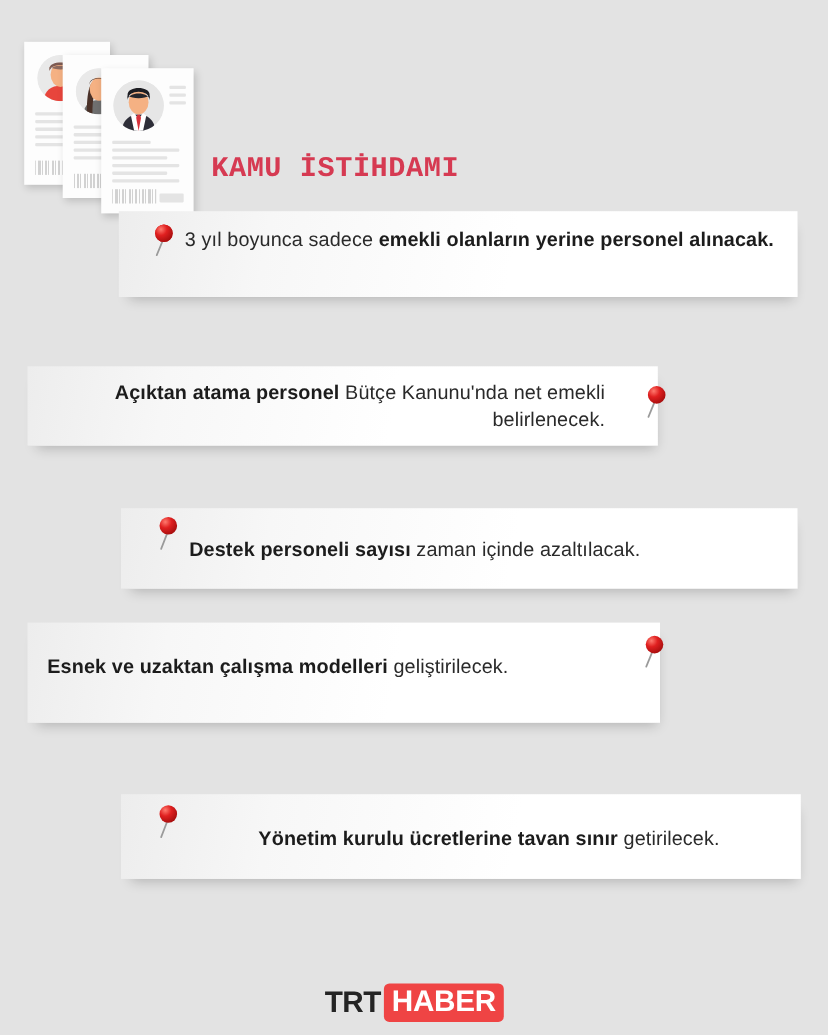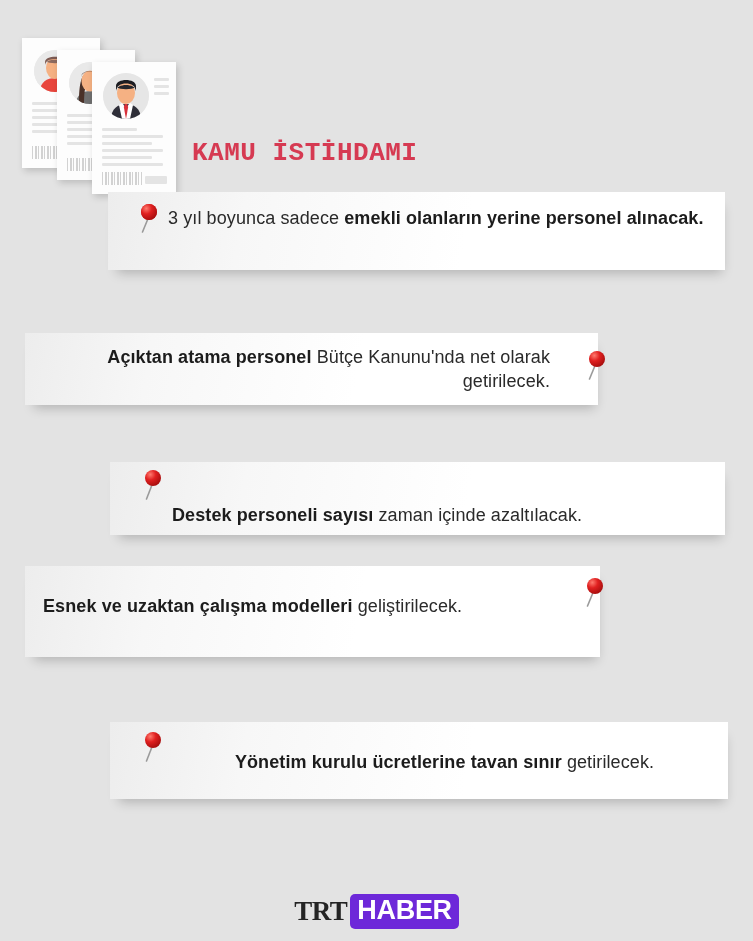--- a/index.html
+++ b/index.html
@@ -121,21 +121,21 @@
   
   #banner-1 { left: 108px; top: 192px; width: 617px; height: 78px; }
   #banner-1 .txt { position: absolute; left: 60px; top: 14px; width: 540px; }
   #banner-1 .pin { left: 28px;  top: 10px; }
 
   #banner-2 { left: 25px; top: 333px; width: 573px; height: 72px; }
   #banner-2 .txt { position: absolute; right: 48px; top: 12px; text-align: right; width: 470px; }
   #banner-2 .pin { right: -12px; top: 16px; }
 
   #banner-3 { left: 110px; top: 462px; width: 615px; height: 73px; }
-  #banner-3 .txt { position: absolute; left: 62px; top: 25px; width: 540px; margin-top: 16px; }
+  #banner-3 .txt { position: absolute; left: 62px; top: 25px; width: 540px; }
   #banner-3 .pin { left: 30px; top: 6px; }
 
   #banner-4 { left: 25px; top: 566px; width: 575px; height: 91px; }
   #banner-4 .txt { position: absolute; left: 18px; top: 28px; width: 520px; }
   #banner-4 .pin { right: -8px; top: 10px; }
 
   #banner-5 { left: 110px; top: 722px; width: 618px; height: 77px; }
   #banner-5 .txt { position: absolute; left: 62px; top: 28px; width: 545px; text-align: center; }
   #banner-5 .pin { left: 30px; top: 8px; }
 
@@ -146,28 +146,28 @@
     top: 894px;
     display: flex;
     justify-content: center;
     align-items: center;
   }
   #logo-trt {
     font-size: 27px;
     font-weight: bold;
     letter-spacing: -0.5px;
     color: #242424;
-    font-family: Liberation Serif, serif;
+    font-family: Liberation Sans, sans-serif;
   }
   #logo-haber {
     font-size: 27px;
     font-weight: bold;
     letter-spacing: -0.3px;
     color: #ffffff;
-    background: #6d28d9;
+    background: #ef4444;
     border-radius: 5px;
     padding: 1px 7px 3px 7px;
     margin-left: 3px;
     font-family: "Liberation Sans", sans-serif;
   }
 </style>
 </head>
 <body>
 
 <div id="cv-stack">
@@ -273,21 +273,21 @@
       <defs>
         <radialGradient id="pg2" cx="0.33" cy="0.28" r="0.82">
           <stop offset="0%" stop-color="#ff7a6e"></stop>
           <stop offset="42%" stop-color="#e02020"></stop>
           <stop offset="100%" stop-color="#9e0b0b"></stop>
         </radialGradient>
       </defs>
     </svg>
   </span>
   <div class="txt">
-    <b>Açıktan atama personel </b><span class="norm">Bütçe Kanunu'nda net olarak getirilecek.</span>
+    <b>Açıktan atama personel </b><span class="norm">Bütçe Kanunu'nda net emekli belirlenecek.</span>
   </div>
 </div>
 
 <div class="banner" id="banner-3">
   <span class="pin">
     <svg viewBox="0 0 26 34" width="26" height="34">
       <line x1="13.5" y1="13" x2="6.5" y2="31" stroke="#9a9a9a" stroke-width="1.6" stroke-linecap="round"></line>
       <circle cx="13" cy="10" r="8" fill="url(#pg3)"></circle>
       <defs>
         <radialGradient id="pg3" cx="0.33" cy="0.28" r="0.82">

